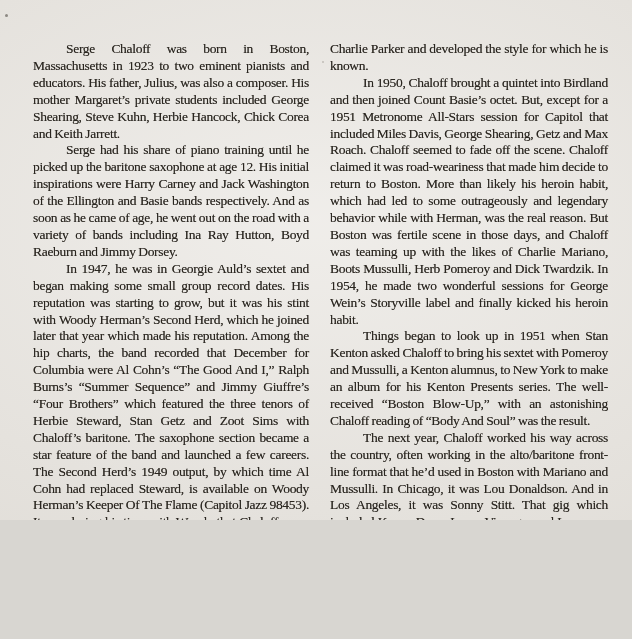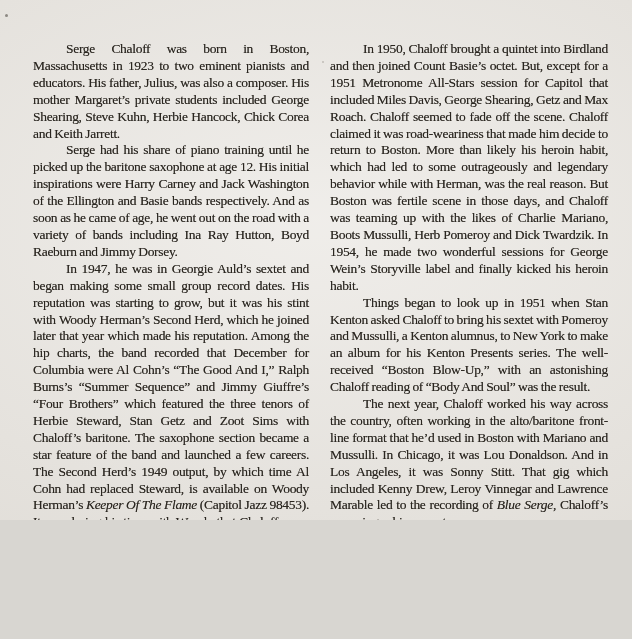--- a/index.html
+++ b/index.html
@@ -27,38 +27,39 @@
     letter-spacing: -0.3px;
     word-spacing: -0.5px;
     text-align: justify;
     color: #2a2620;
     text-shadow: 0 0 0.5px rgba(42,38,32,0.55);
   }
   .col-left  { left: 33px;  width: 276px; }
   .col-right { left: 330px; width: 278px; }
   .para { margin: 0; }
   .para.indent { text-indent: 33px; }
-  .italic { font-style: italic; }
+  .italic { }
   .speck {
     position: absolute;
     border-radius: 50%;
     background: rgba(70,64,56,0.55);
   }
   .s1 { left: 5px;  top: 14px; width: 3px; height: 3px; }
   .s2 { left: 322px; top: 61px; width: 2px; height: 2px; background: rgba(70,64,56,0.25); }
 </style>
 </head>
 <body>
 
 <div class="page">
   <div class="speck s1"></div>
   <div class="speck s2"></div>
   <div class="column col-left">
       <p class="para indent"><span>Serge Chaloff was born in Boston, Massachusetts in 1923 to two eminent pianists and educators. His father, Julius, was also a composer. His mother Margaret’s private students included George Shearing, Steve Kuhn, Herbie Hancock, Chick Corea and Keith Jarrett.</span></p>
       <p class="para indent"><span>Serge had his share of piano training until he picked up the baritone saxophone at age 12. His initial inspirations were Harry Carney and Jack Washington of the Ellington and Basie bands respectively. And as soon as he came of age, he went out on the road with a variety of bands including Ina Ray Hutton, Boyd Raeburn and Jimmy Dorsey.</span></p>
       <p class="para indent"><span>In 1947, he was in Georgie Auld’s sextet and began making some small group record dates. His reputation was starting to grow, but it was his stint with Woody Herman’s Second Herd, which he joined later that year which made his reputation. Among the hip charts, the band recorded that December for Columbia were Al Cohn’s “The Good And I,” Ralph Burns’s “Summer Sequence” and Jimmy Giuffre’s “Four Brothers” which featured the three tenors of Herbie Steward, Stan Getz and Zoot Sims with Chaloff’s baritone. The saxophone section became a star feature of the band and launched a few careers. The Second Herd’s 1949 output, by which time Al Cohn had replaced Steward, is available on Woody Herman’s </span><span class="italic">Keeper Of The Flame</span><span> (Capitol Jazz 98453). It was during his time with Woody that Chaloff came under the influence of</span></p>
     </div>
   <div class="column col-right">
+      <p class="para"><span>Charlie Parker and developed the style for which he is known.</span></p>
       <p class="para indent"><span>In 1950, Chaloff brought a quintet into Birdland and then joined Count Basie’s octet. But, except for a 1951 Metronome All-Stars session for Capitol that included Miles Davis, George Shearing, Getz and Max Roach. Chaloff seemed to fade off the scene. Chaloff claimed it was road-weariness that made him decide to return to Boston. More than likely his heroin habit, which had led to some outrageously and legendary behavior while with Herman, was the real reason. But Boston was fertile scene in those days, and Chaloff was teaming up with the likes of Charlie Mariano, Boots Mussulli, Herb Pomeroy and Dick Twardzik. In 1954, he made two wonderful sessions for George Wein’s Storyville label and finally kicked his heroin habit.</span></p>
       <p class="para indent"><span>Things began to look up in 1951 when Stan Kenton asked Chaloff to bring his sextet with Pomeroy and Mussulli, a Kenton alumnus, to New York to make an album for his Kenton Presents series. The well-received “Boston Blow-Up,” with an astonishing Chaloff reading of “Body And Soul” was the result.</span></p>
       <p class="para indent"><span>The next year, Chaloff worked his way across the country, often working in the alto/baritone front-line format that he’d used in Boston with Mariano and Mussulli. In Chicago, it was Lou Donaldson. And in Los Angeles, it was Sonny Stitt. That gig which included Kenny Drew, Leroy Vinnegar and Lawrence Marable led to the recording of </span><span class="italic">Blue Serge</span><span>, Chaloff’s crowning achievement.</span></p>
     </div>
 </div>
 
 </body></html>

